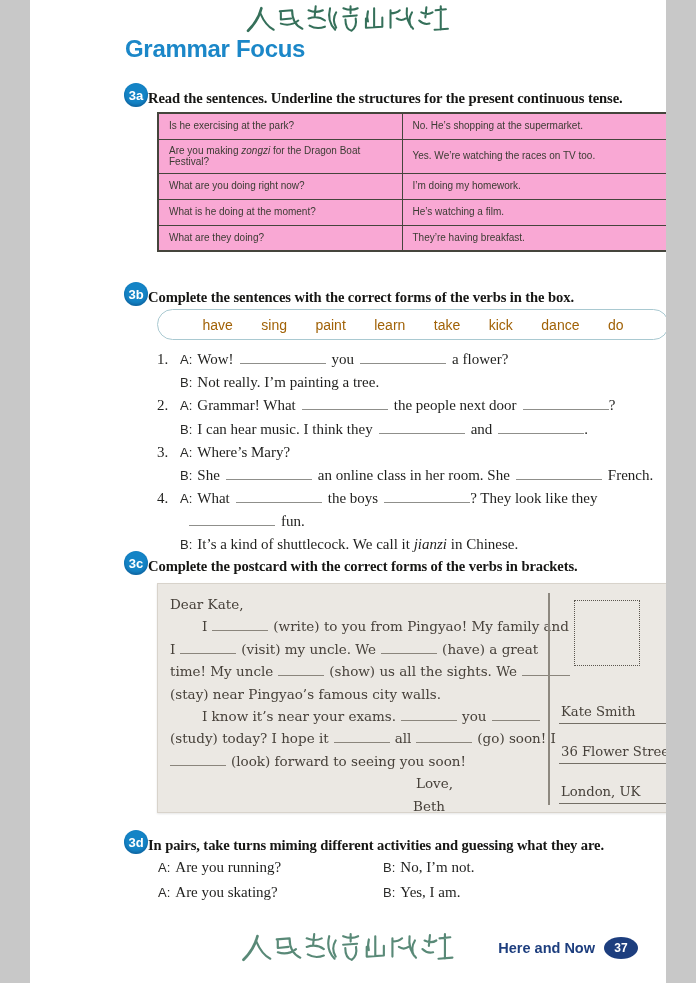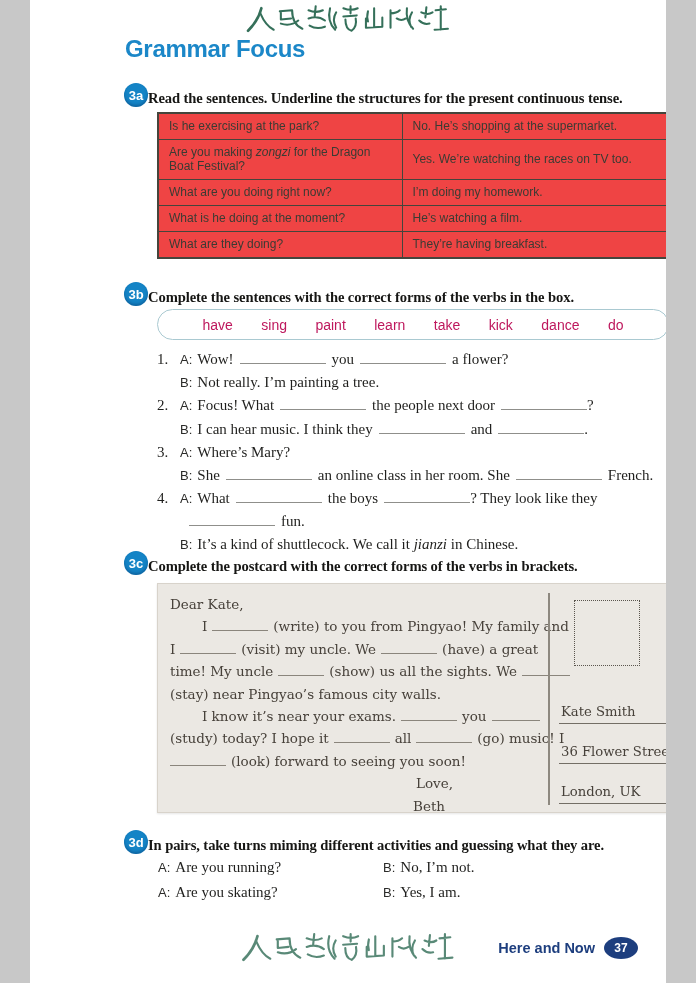--- a/index.html
+++ b/index.html
@@ -20,30 +20,30 @@
   .task-row { position:absolute; left:94px; display:flex; align-items:flex-end; width:580px; }
   .badge { flex:none; width:24px; height:24px; border-radius:50%; background:#1484c6;
     color:#fff; font-family:"Liberation Sans", sans-serif; font-weight:bold; font-size:13px;
     display:flex; align-items:center; justify-content:center; box-shadow:inset 0 -2px 3px rgba(0,40,90,.35); }
   .instr { font-family:"Liberation Serif", serif; font-weight:bold; font-size:14.6px; color:#161614;
     padding-top:3px; letter-spacing:-0.1px; white-space:nowrap; }
 
   
   .qa-table { position:absolute; top:112px; left:127px; width:511px; border-collapse:collapse;
     table-layout:fixed; border:2px solid #45453c; }
-  .qa-table td { border:1.5px solid #45453c; background:#ef4444; font-family:"Liberation Sans", sans-serif;
-    font-size:12px; color:#3b3b33; padding:5px 8px 6px 10px; height:26px; vertical-align:middle; }
+  .qa-table td { border:1.5px solid #45453c; background:#f9a8d4; font-family:"Liberation Sans", sans-serif;
+    font-size:10px; color:#3b3b33; padding:5px 8px 6px 10px; height:26px; vertical-align:middle; }
   .qa-table col.q-col { width:244px; }
   .it { font-style:italic; }
 
   
   .word-box { position:absolute; top:309px; left:127px; width:512px; height:31px;
     border:1.5px solid #a9c9d1; border-radius:17px; display:flex; align-items:center;
     justify-content:space-evenly; padding:0 16px; font-family:"Liberation Sans", sans-serif;
-    font-size:14px; color:#be185d; }
+    font-size:14px; color:#a16207; }
 
   
   .ex-list { position:absolute; top:348px; left:127px; width:535px; font-size:15px; color:#1f1f1d; }
   .ex-line { line-height:22.2px; white-space:nowrap; }
   .num { display:inline-block; width:23px; }
   .lbl { font-family:"Liberation Sans", sans-serif; font-size:13px; color:#2b2b29; margin-right:5px; }
   .blank { display:inline-block; width:86px; height:13px; border-bottom:1px solid #8f8f8b;
     margin:0 6px; vertical-align:baseline; }
   .blank.mr0 { margin-right:0; }
   .cont-indent { display:inline-block; width:26px; }
@@ -157,21 +157,21 @@
     <span>kick</span>
     <span>dance</span>
     <span>do</span>
   </div>
 
   <div class="ex-list">
 
     <div class="ex-line"><span class="num">1.</span><span class="lbl">A:</span><span>Wow!</span><span class="blank"></span><span>you</span><span class="blank"></span><span>a flower?</span></div>
     <div class="ex-line"><span class="num"></span><span class="lbl">B:</span><span>Not really. I’m painting a tree.</span></div>
 
-    <div class="ex-line"><span class="num">2.</span><span class="lbl">A:</span><span>Focus! What</span><span class="blank"></span><span>the people next door</span><span class="blank mr0"></span><span>?</span></div>
+    <div class="ex-line"><span class="num">2.</span><span class="lbl">A:</span><span>Grammar! What</span><span class="blank"></span><span>the people next door</span><span class="blank mr0"></span><span>?</span></div>
     <div class="ex-line"><span class="num"></span><span class="lbl">B:</span><span>I can hear music. I think they</span><span class="blank"></span><span>and</span><span class="blank mr0"></span><span>.</span></div>
 
     <div class="ex-line"><span class="num">3.</span><span class="lbl">A:</span><span>Where’s Mary?</span></div>
     <div class="ex-line"><span class="num"></span><span class="lbl">B:</span><span>She</span><span class="blank"></span><span>an online class in her room. She</span><span class="blank"></span><span>French.</span></div>
 
     <div class="ex-line"><span class="num">4.</span><span class="lbl">A:</span><span>What</span><span class="blank"></span><span>the boys</span><span class="blank mr0"></span><span>? They look like they</span></div>
     <div class="ex-line"><span class="cont-indent"></span><span class="blank"></span><span>fun.</span></div>
     <div class="ex-line"><span class="num"></span><span class="lbl">B:</span><span>It’s a kind of shuttlecock. We call it</span> <span class="it">jianzi</span> <span>in Chinese.</span></div>
   </div>
 
@@ -181,21 +181,21 @@
   </div>
 
   <div class="postcard">
     <div class="pc-msg">
       <div class="pc-line">Dear Kate,</div>
       <div class="pc-line pc-ind"><span>I</span><span class="pblank"></span><span>(write) to you from Pingyao! My family and</span></div>
       <div class="pc-line"><span>I</span><span class="pblank"></span><span>(visit) my uncle. We</span><span class="pblank"></span><span>(have) a great</span></div>
       <div class="pc-line"><span>time! My uncle</span><span class="pblank sm"></span><span>(show) us all the sights. We</span><span class="pblank tail"></span></div>
       <div class="pc-line">(stay) near Pingyao’s famous city walls.</div>
       <div class="pc-line pc-ind"><span>I know it’s near your exams.</span><span class="pblank"></span><span>you</span><span class="pblank tail"></span></div>
-      <div class="pc-line"><span>(study) today? I hope it</span><span class="pblank"></span><span>all</span><span class="pblank"></span><span>(go) music! I</span></div>
+      <div class="pc-line"><span>(study) today? I hope it</span><span class="pblank"></span><span>all</span><span class="pblank"></span><span>(go) soon! I</span></div>
       <div class="pc-line"><span class="pblank" style="margin-left:0"></span><span>(look) forward to seeing you soon!</span></div>
       <div class="pc-line pc-close">Love,</div>
       <div class="pc-line pc-sign">Beth</div>
     </div>
     <div class="pc-divider"></div>
     <div class="stamp-box"></div>
     <div class="addr">
       <div class="addr-line">Kate Smith</div>
       <div class="addr-line">36 Flower Street</div>
       <div class="addr-line">London, UK</div>

